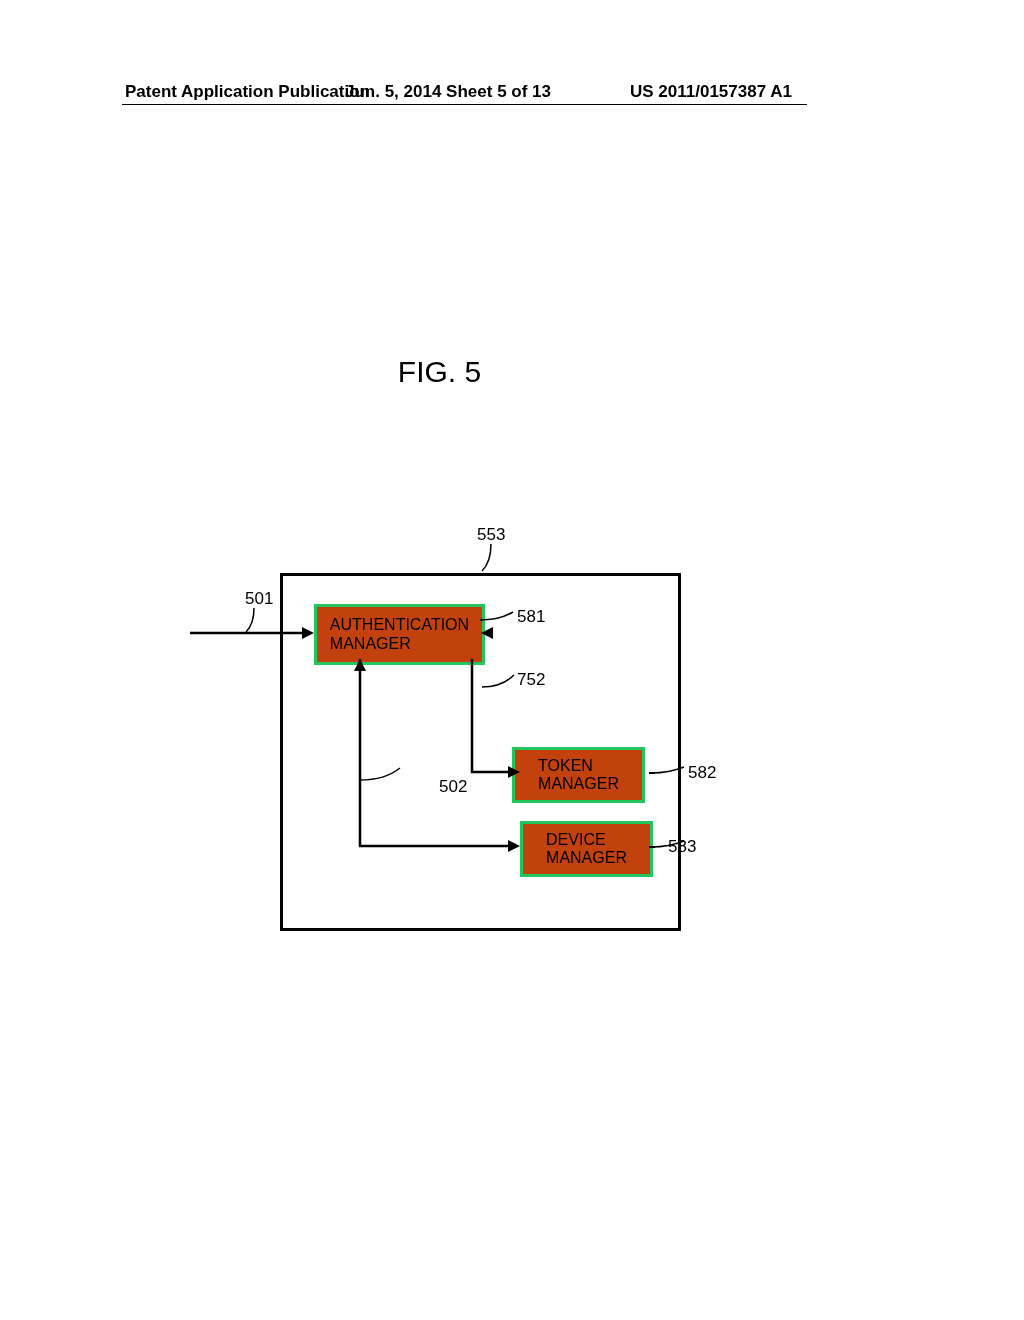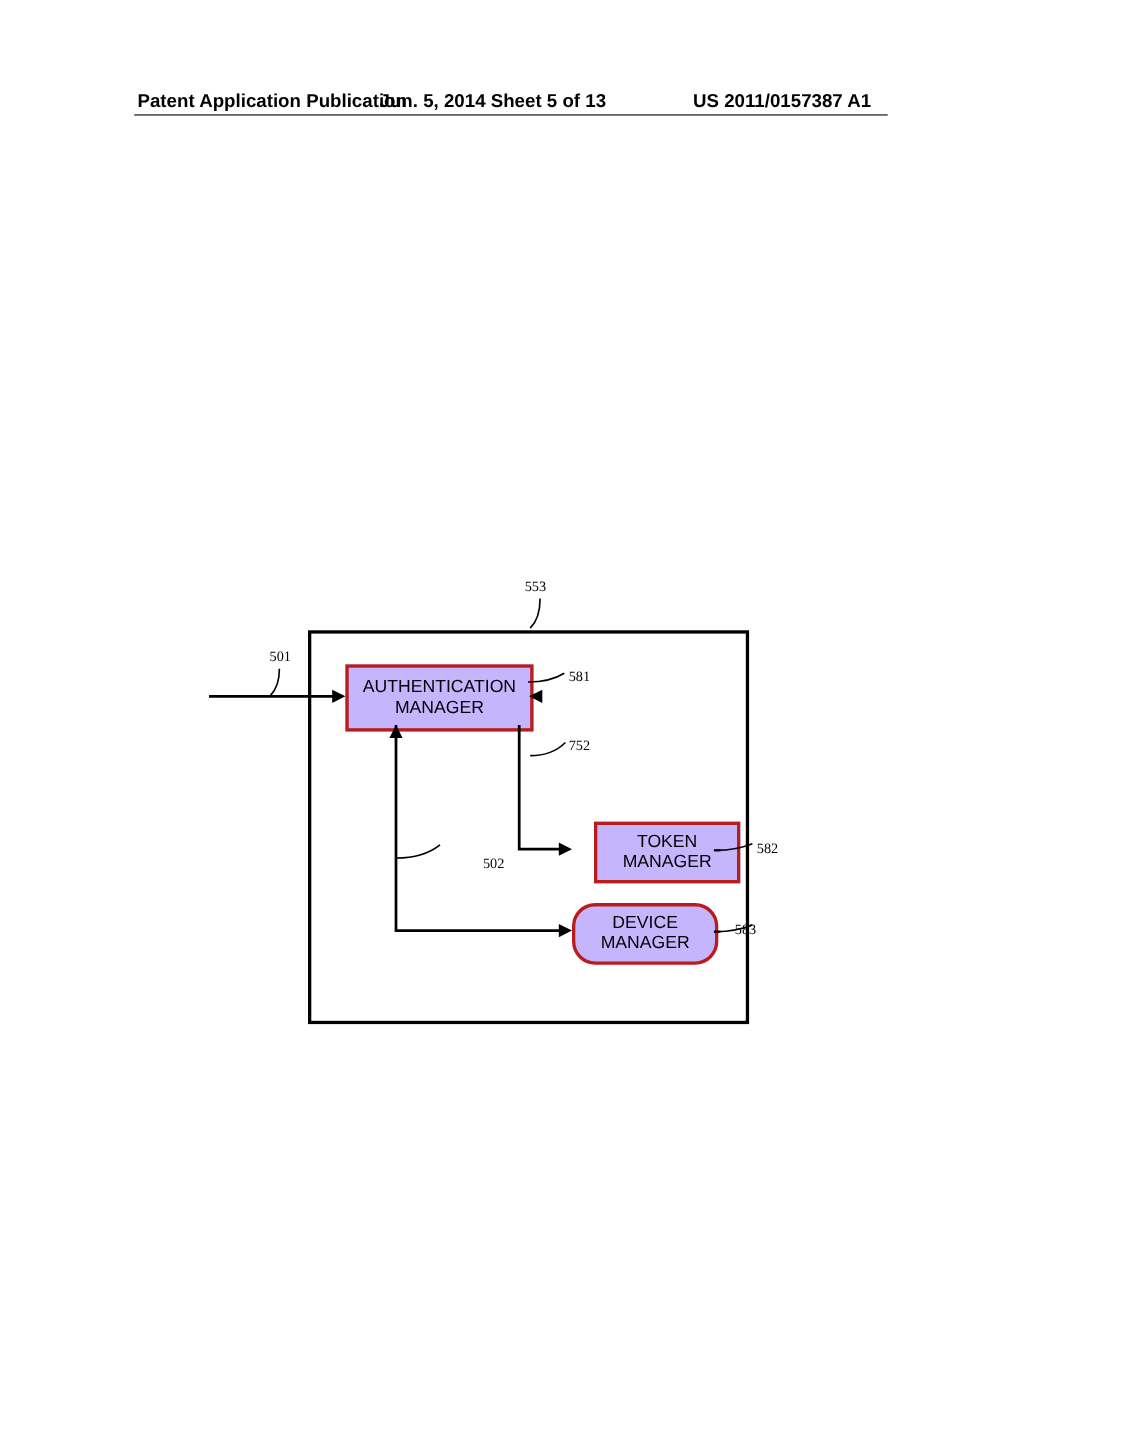--- a/index.html
+++ b/index.html
@@ -60,74 +60,72 @@
   .outer-box {
     position: absolute;
     top: 48px;
     left: 90px;
     width: 395px;
     height: 352px;
     border: 3px solid #000;
   }
   .block {
     position: absolute;
-    border: 3px solid #b91c1c;
-    background: #c4b5fd;
+    border: 3px solid #22c55e;
+    background: #c2410c;
     font-size: 16px;
     font-weight: normal;
     display: flex;
     align-items: center;
     justify-content: center;
-    text-align: center;
     line-height: 1.15;
     font-family: Arial, Helvetica, sans-serif;
   }
   .auth {
     top: 79px;
     left: 124px;
     width: 165px;
     height: 55px;
   }
   .token {
     top: 222px;
-    left: 350px;
+    left: 322px;
     width: 127px;
     height: 50px;
   }
   .device {
     top: 296px;
     left: 330px;
     width: 127px;
     height: 50px;
-    border-radius: 21px;
   }
   .num {
     position: absolute;
-    font-size: 13px;
-    font-family: Liberation Serif, serif;
+    font-size: 17px;
   }
   svg.wire {
     position: absolute;
     top: 0;
     left: 0;
     overflow: visible;
   }
 </style>
 </head>
 <body>
 
 <div class="page">
 
   <div class="hdr">
     <span class="left">Patent Application Publication</span>
     <span class="center">Jun. 5, 2014   Sheet 5 of 13</span>
     <span class="right">US 2011/0157387 A1</span>
   </div>
   <div class="hrline"></div>
 
+  <div class="figcaption">FIG. 5</div>
 
   <div class="diagram">
     <div class="outer-box"></div>
 
     <div class="block auth">
         <span style="white-space:pre-line">AUTHENTICATION
 MANAGER</span>
       </div>
     <div class="block token">
         <span style="white-space:pre-line">TOKEN

